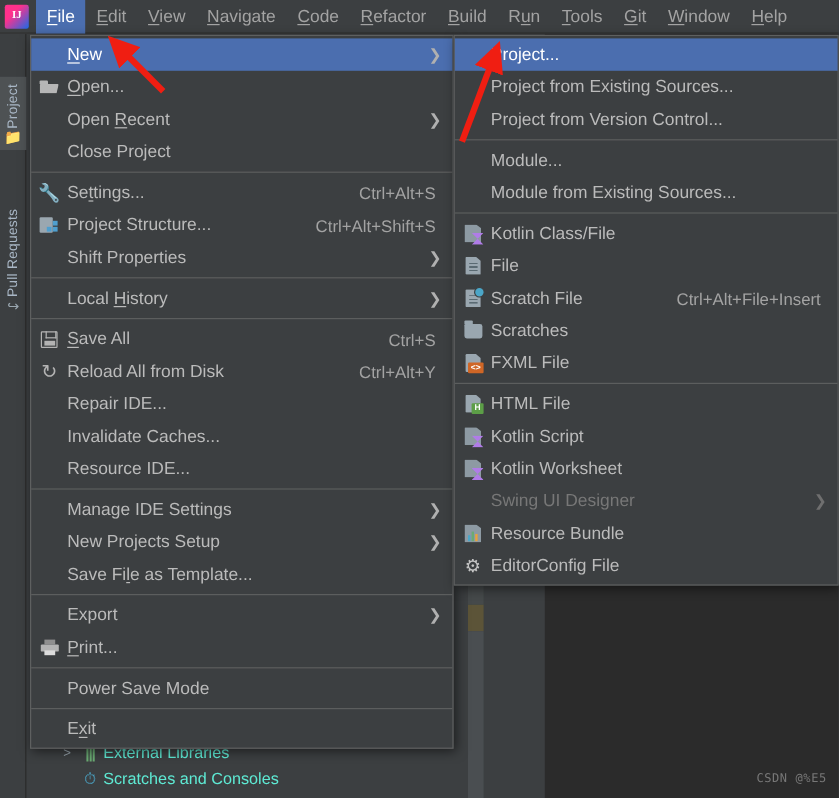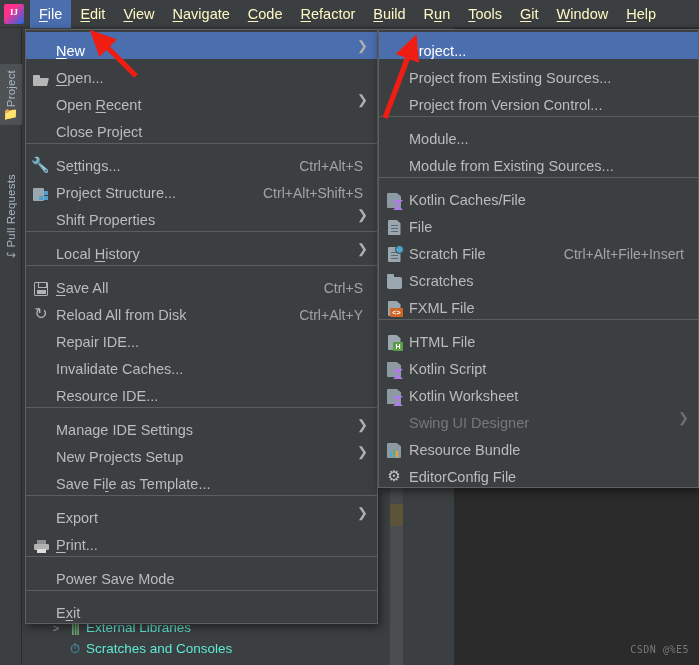--- a/index.html
+++ b/index.html
@@ -23,21 +23,21 @@
     background: linear-gradient(135deg,#ff318c 0%,#ff318c 35%,#1a6ae8 100%);
     border-radius: 2px; position: relative; flex: none;
   }
   .ij-logo::after {
     content: "IJ"; position: absolute; left: 0; right: 0; top: 3px;
     font-size: 9px; color: #fff; text-align: center;
     font-family: "Liberation Serif", serif; font-weight: bold;
   }
   .menubar-item {
     height: 28px; padding: 0 9px; display: flex; align-items: center;
-    font-size: 14.5px; color: #fef9c3; cursor: default; white-space: nowrap;
+    font-size: 14.5px; color: #a3a3a3; cursor: default; white-space: nowrap;
   }
   .menubar-item.active { background: #4b6eaf; color: #ffffff; }
   .menubar-item u { text-decoration: underline; text-underline-offset: 2px; }
 
   
   .left-stripe {
     position: absolute; left: 0; top: 28px; width: 22px; height: 637px;
     background: #3c3f41; border-right: 1px solid #2b2b2b;
   }
   .stripe-btn {
@@ -96,21 +96,21 @@
   .popup {
     position: absolute; background: #3c3f41;
     border: 1px solid #5e6060;
     box-shadow: 2px 3px 9px rgba(0,0,0,.55);
     padding: 2px 0;
   }
   #file-menu  { left: 25px;  top: 29px;  width: 353px; }
   #new-menu   { left: 378px; top: 29px;  width: 321px; }
 
   .mi {
-    position: relative; height: 27px; display: flex; align-items: flex-end;
+    position: relative; height: 27px; display: flex; align-items: center;
     font-size: 14.5px; color: #bbbbbb; cursor: default; white-space: nowrap;
     padding-left: 0;
   }
   .mi.hl { background: #4b6eaf; color: #ffffff; }
   .mi.disabled { color: #777777; }
   .mi-ico {
     width: 30px; min-width: 30px; text-align: center;
     font-size: 13px; color: #a6a6a6; display: flex;
     align-items: center; justify-content: center;
   }
@@ -473,21 +473,21 @@
 
     <div class="sep"></div>
 
     <div class="mi">
       <span class="mi-ico">
         <span class="kotlin-ico">
             <span class="k1"></span>
             <span class="k2"></span>
           </span>
       </span>
-      <span class="mi-text">Kotlin Caches/File</span>
+      <span class="mi-text">Kotlin Class/File</span>
     </div>
 
     <div class="mi">
       <span class="mi-ico">
         <span class="doc">
             <span class="doc-body"></span>
             <span class="doc-lines"></span>
           </span>
       </span>
       <span class="mi-text">File</span>

